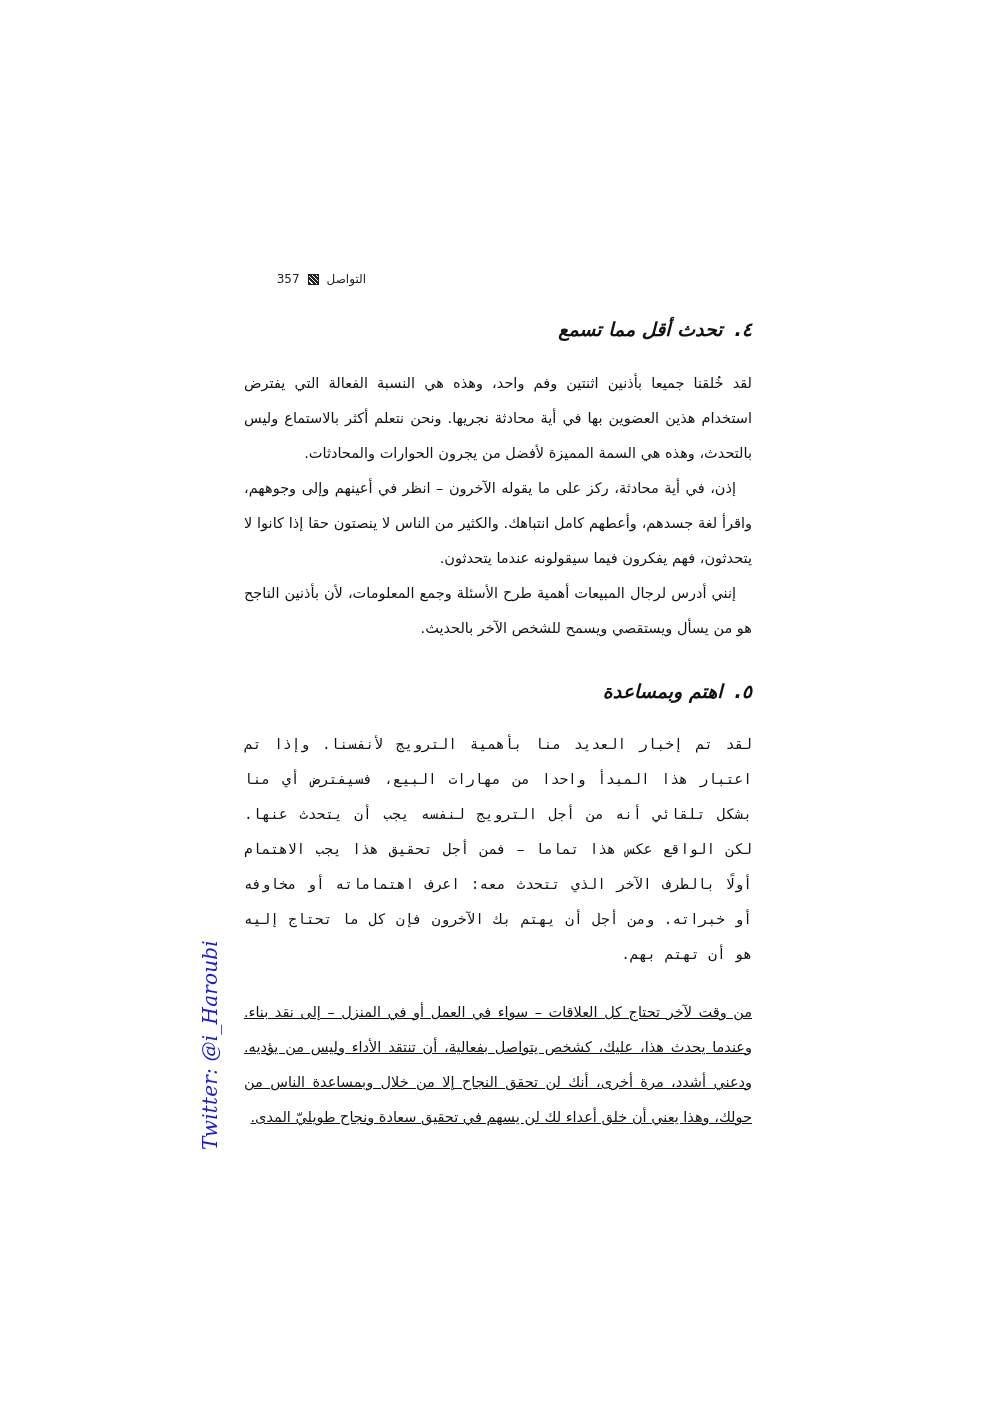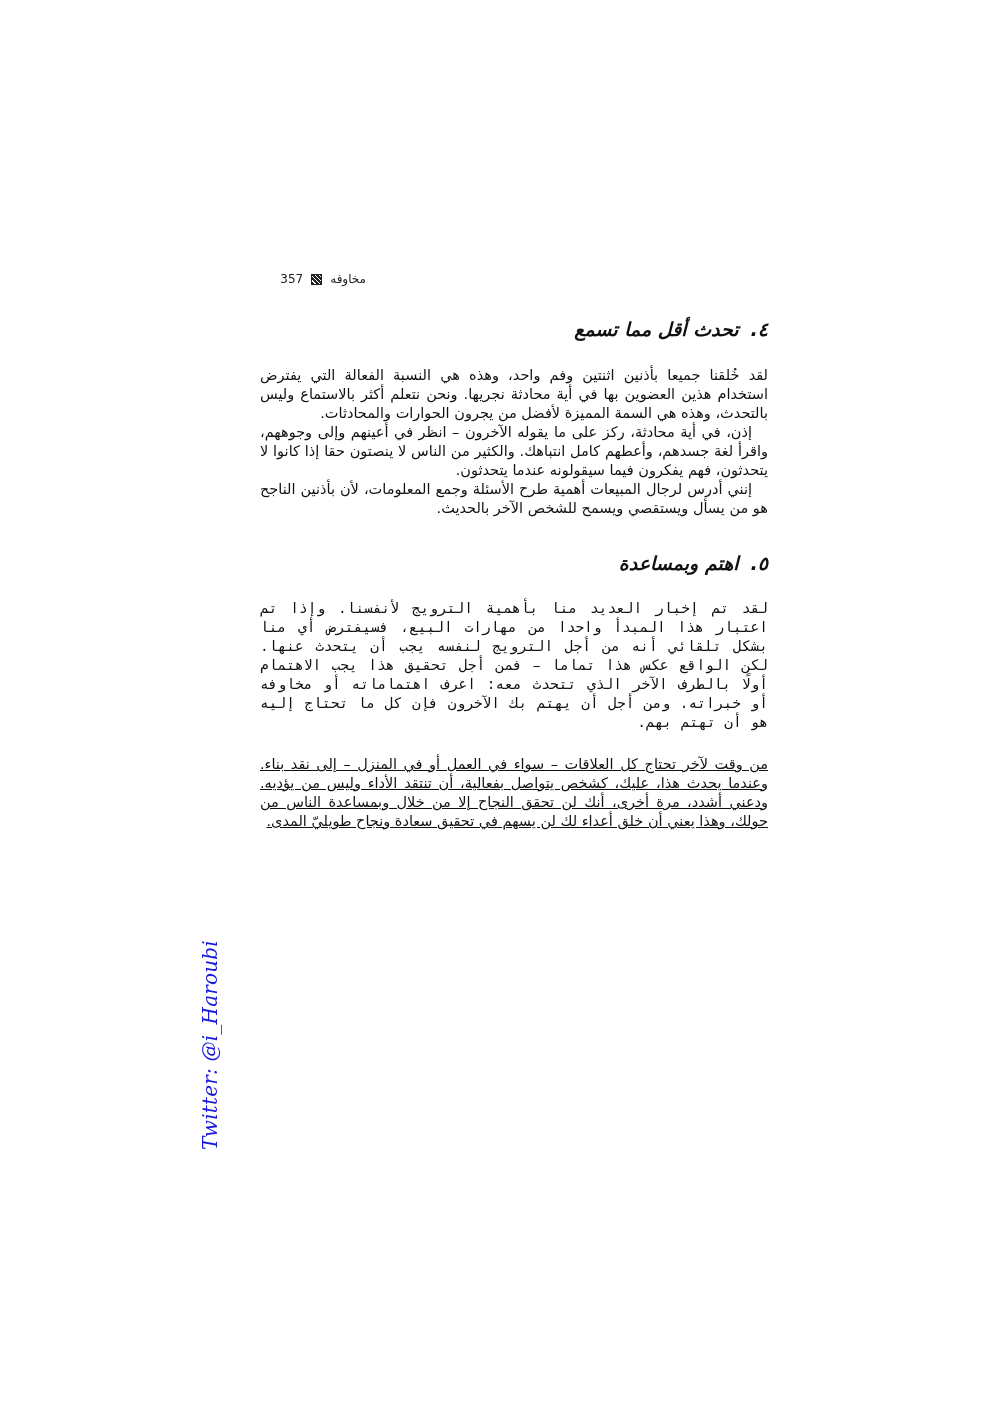--- a/index.html
+++ b/index.html
@@ -38,41 +38,41 @@
       width: 11px;
       height: 11px;
       background:
         repeating-linear-gradient(45deg, #222 0 2px, #fff 2px 3px),
         #222;
       border: 1px solid #222;
       box-sizing: border-box;
     }
     .content {
       position: absolute;
-      left: 260px;
+      left: 244px;
       top: 312px;
       width: 508px;
       direction: rtl;
       text-align: justify;
     }
     .section-title {
       font-family: "DejaVu Sans", sans-serif;
       font-weight: bold;
       font-style: italic;
       font-size: 19px;
       margin: 0;
       line-height: 34px;
       height: 34px;
     }
     .section-title .num {
       margin-left: 12px;
     }
     .para {
       font-size: 14.5px;
-      line-height: 19px;
+      line-height: 35px;
       margin: 0;
       text-align: justify;
       text-align-last: right;
     }
     .para.indent {
       text-indent: 16px;
     }
     .s4-title { margin-top: 0; }
     .s4-body { margin-top: 20px; }
     .s5-title { margin-top: 28px; }
@@ -93,21 +93,21 @@
       color: #1a1adc;
       letter-spacing: 0.2px;
     }
   </style>
 </head>
 <body>
 
 <div class="page">
 
   <div class="running-header">
-    <span>مخاوفه</span>
+    <span>التواصل</span>
     <span class="header-icon"></span>
     <span>357</span>
   </div>
 
   <div class="content">
 
     <h2 class="section-title s4-title">
       <span class="num">٤.</span><span>تحدث أقل مما تسمع</span>
     </h2>
     <div class="s4-body">

